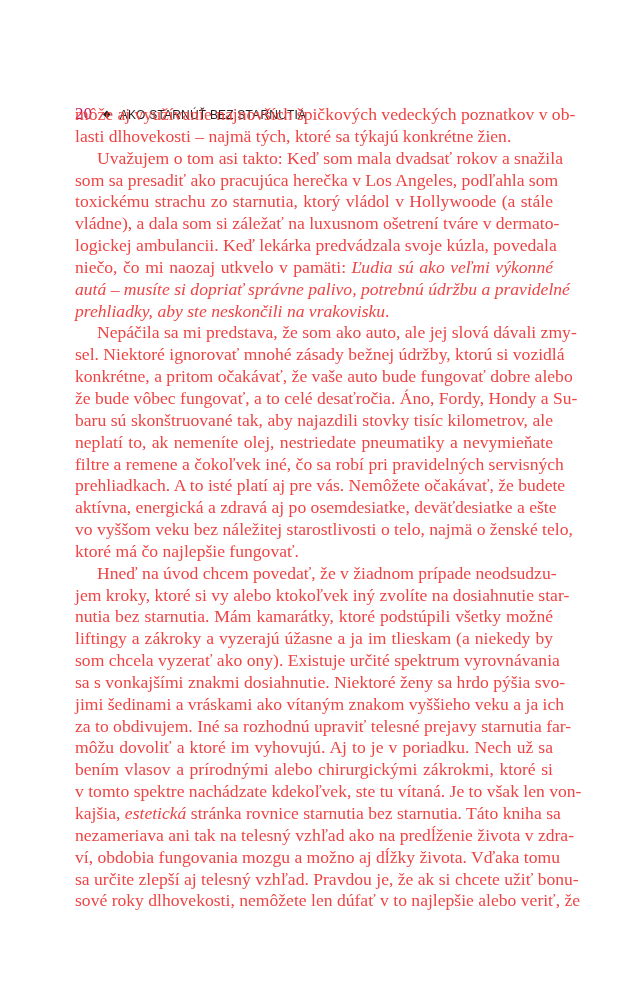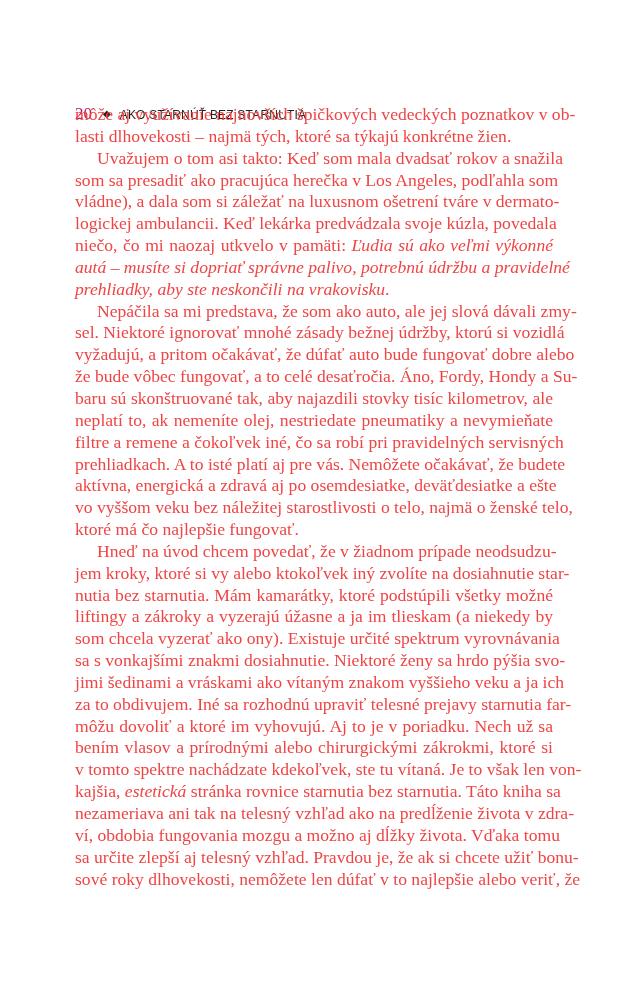--- a/index.html
+++ b/index.html
@@ -91,30 +91,31 @@
   </div>
 
   <div class="text-block" id="text-block">
       <div>
         <span class="line"><span>môže aj využívanie najnovších špičkových vedeckých poznatkov v ob-</span></span>
         <span class="line last"><span>lasti dlhovekosti – najmä tých, ktoré sa týkajú konkrétne žien.</span></span>
       </div>
       <div>
         <span class="line indent"><span>Uvažujem o tom asi takto: Keď som mala dvadsať rokov a snažila</span></span>
         <span class="line"><span>som sa presadiť ako pracujúca herečka v Los Angeles, podľahla som</span></span>
+        <span class="line"><span>toxickému strachu zo starnutia, ktorý vládol v Hollywoode (a stále</span></span>
         <span class="line"><span>vládne), a dala som si záležať na luxusnom ošetrení tváre v dermato-</span></span>
         <span class="line"><span>logickej ambulancii. Keď lekárka predvádzala svoje kúzla, povedala</span></span>
         <span class="line"><span>niečo, čo mi naozaj utkvelo v pamäti: </span><span class="seg-italic">Ľudia sú ako veľmi výkonné</span></span>
         <span class="line"><span class="seg-italic">autá – musíte si dopriať správne palivo, potrebnú údržbu a pravidelné</span></span>
         <span class="line last"><span class="seg-italic">prehliadky, aby ste neskončili na vrakovisku</span><span>.</span></span>
       </div>
       <div>
         <span class="line indent"><span>Nepáčila sa mi predstava, že som ako auto, ale jej slová dávali zmy-</span></span>
         <span class="line"><span>sel. Niektoré ignorovať mnohé zásady bežnej údržby, ktorú si vozidlá</span></span>
-        <span class="line"><span>vyžadujú, a pritom očakávať, že dúfať auto bude fungovať dobre alebo</span></span>
+        <span class="line"><span>konkrétne, a pritom očakávať, že vaše auto bude fungovať dobre alebo</span></span>
         <span class="line"><span>že bude vôbec fungovať, a to celé desaťročia. Áno, Fordy, Hondy a Su-</span></span>
         <span class="line"><span>baru sú skonštruované tak, aby najazdili stovky tisíc kilometrov, ale</span></span>
         <span class="line"><span>neplatí to, ak nemeníte olej, nestriedate pneumatiky a nevymieňate</span></span>
         <span class="line"><span>filtre a remene a čokoľvek iné, čo sa robí pri pravidelných servisných</span></span>
         <span class="line"><span>prehliadkach. A to isté platí aj pre vás. Nemôžete očakávať, že budete</span></span>
         <span class="line"><span>aktívna, energická a zdravá aj po osemdesiatke, deväťdesiatke a ešte</span></span>
         <span class="line"><span>vo vyššom veku bez náležitej starostlivosti o telo, najmä o ženské telo,</span></span>
         <span class="line last"><span>ktoré má čo najlepšie fungovať.</span></span>
       </div>
       <div>

